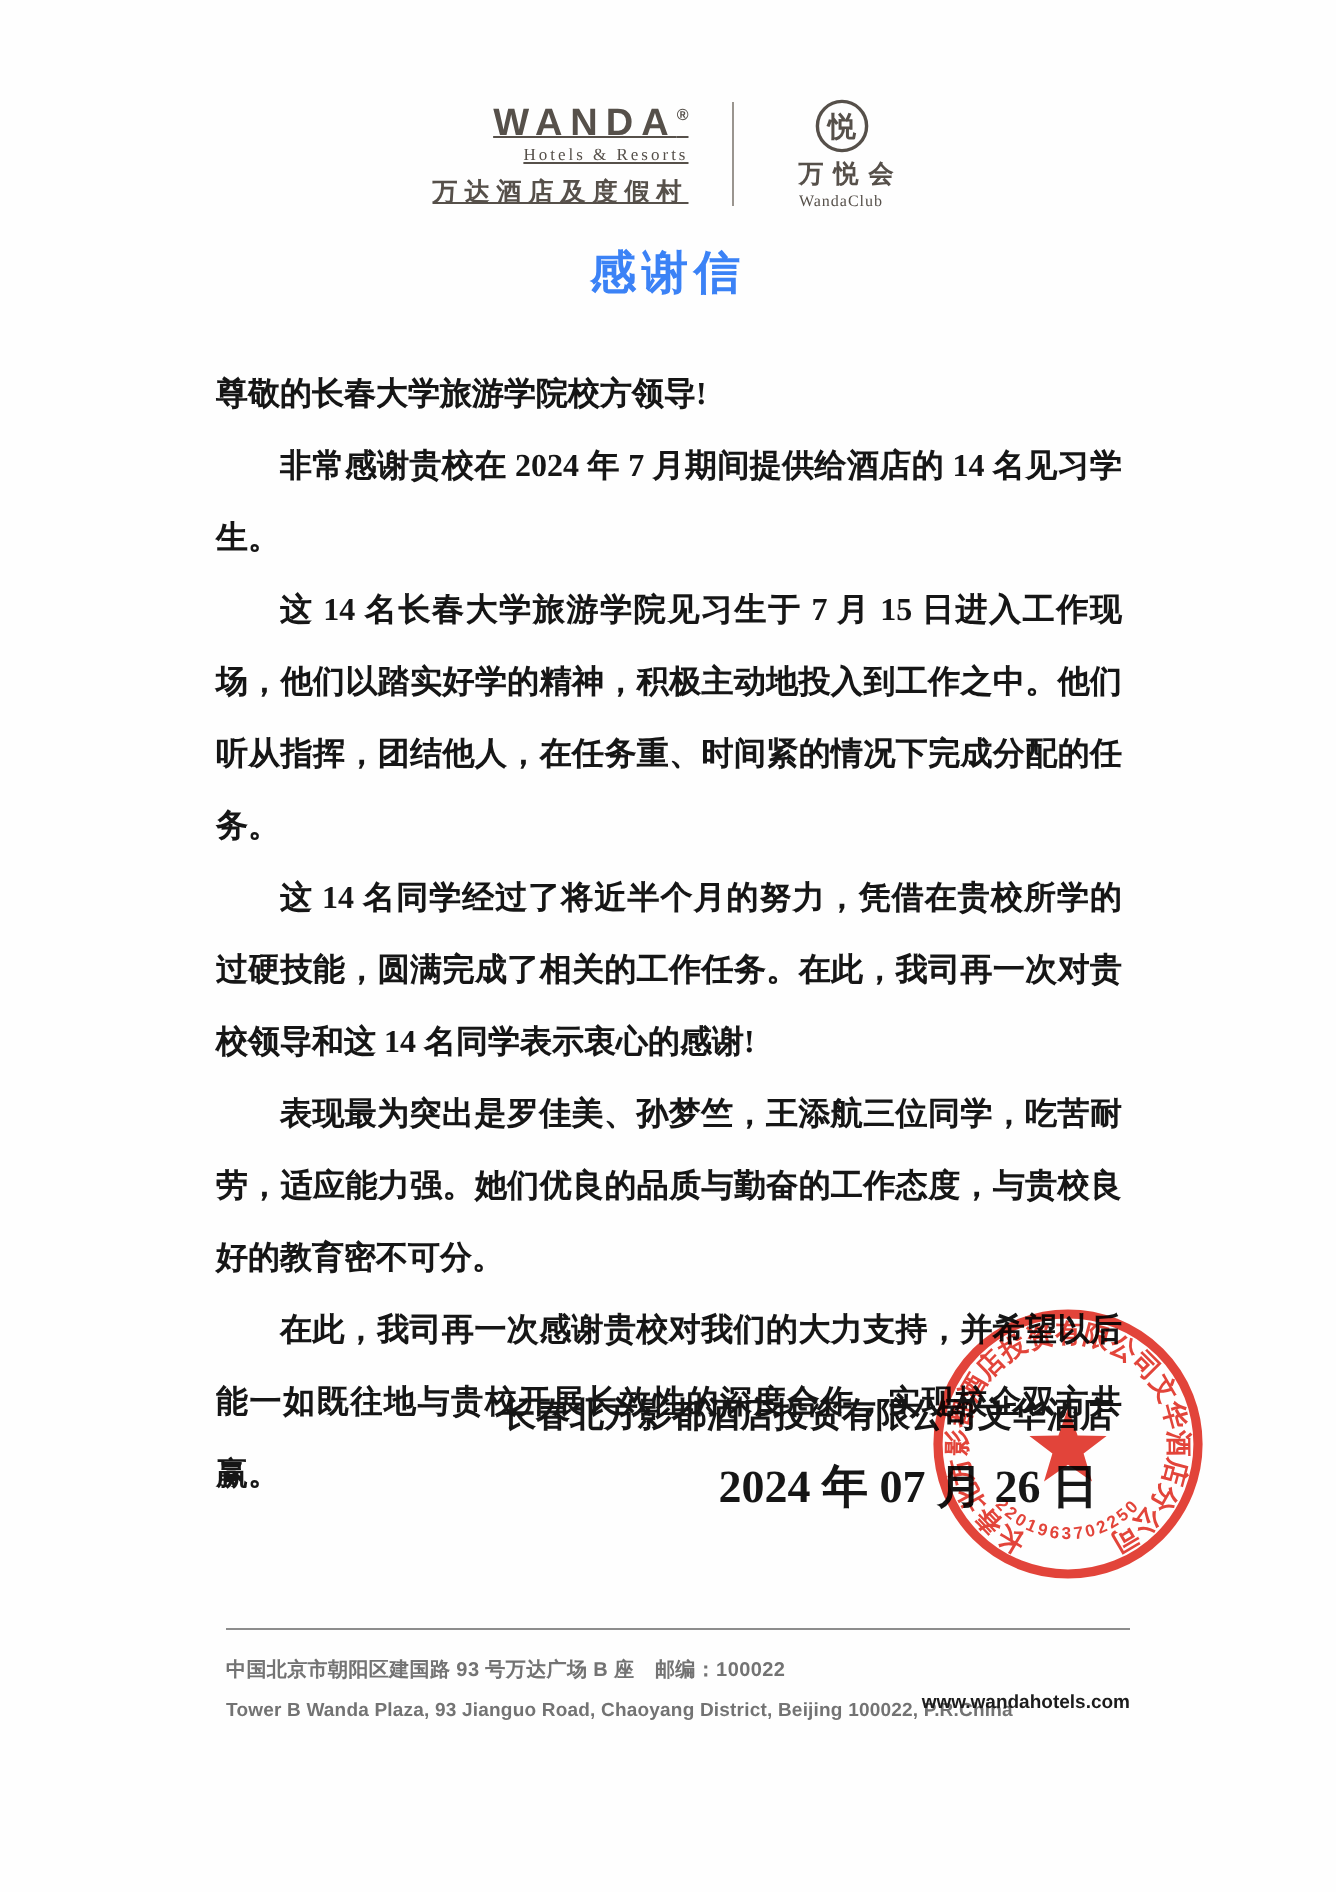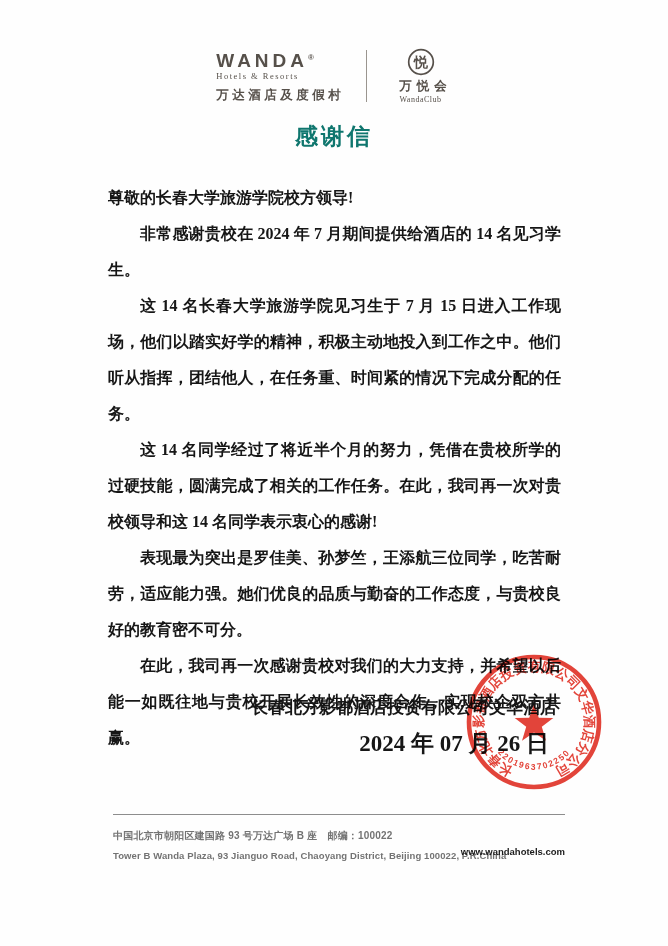--- a/index.html
+++ b/index.html
@@ -18,21 +18,21 @@
   
   .header {
     position: absolute;
     top: 48px; left: 0; width: 100%;
     display: flex;
     justify-content: center;
     align-items: center;
     gap: 22px;
     color: #56504a;
   }
-  .brand-block { text-align: left; }
+  .brand-block { text-align: right; text-decoration: underline; }
   .brand-name {
     font-family: "Liberation Sans", "DejaVu Sans", sans-serif;
     font-size: 19px;
     font-weight: 700;
     letter-spacing: 4px;
     line-height: 20px;
     white-space: nowrap;
   }
   .brand-name sup { font-size: 8px; letter-spacing: 0; }
   .brand-sub {
@@ -73,21 +73,21 @@
   }
 
   
   .doc-title {
     position: absolute;
     top: 121px; left: 0; width: 100%;
     text-align: center;
     font-size: 23px;
     font-weight: 700;
     letter-spacing: 3px;
-    color: #0f766e;
+    color: #3b82f6;
   }
 
   
   .letter-body {
     position: absolute;
     top: 180px; left: 108px;
     width: 453px;
   }
   .letter-body p {
     font-size: 16px;

